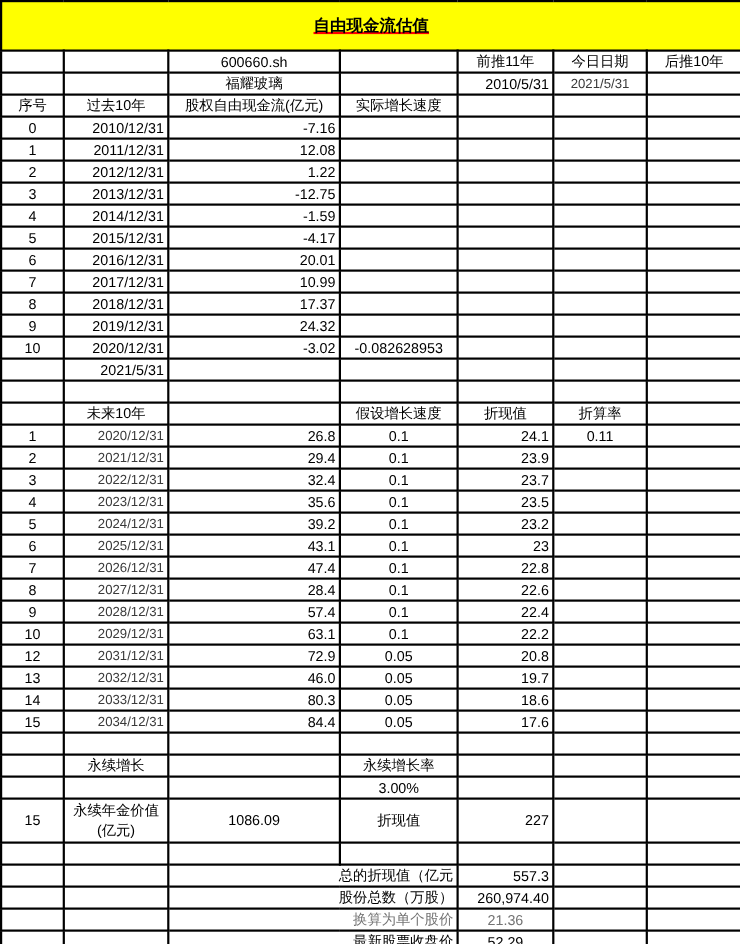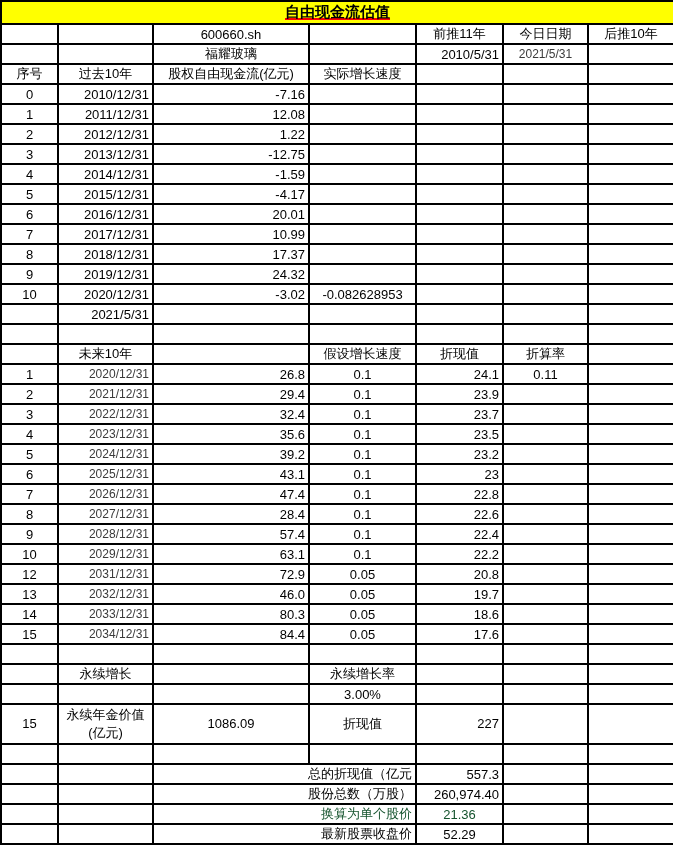--- a/index.html
+++ b/index.html
@@ -4,23 +4,23 @@
 <style>
   html,body{margin:0;padding:0;background:#fff;}
   body{width:673px;font-family:"Liberation Sans","DejaVu Sans",sans-serif;}
   table{border-collapse:collapse;table-layout:fixed;width:673px;}
   td{border:2px solid #000;height:20px;padding:0 3px;font-size:13px;
      overflow:hidden;white-space:nowrap;color:#000;box-sizing:border-box;}
   tr{height:20px;}
   tr.tall{height:40px;}
   tr.tall td{white-space:pre-line;line-height:18px;font-size:13px;}
   .c{text-align:center}.r{text-align:right}
-  .red{color:#14532d;}
+  .red{color:#737373;}
   .lite{color:#3a3a3a;font-size:12px;}
-  .title-row td{background:#ffff00;text-align:center;font-weight:bold;font-size:15px;padding:1px 0;}
+  .title-row td{background:#ffff00;text-align:center;font-weight:bold;font-size:15px;padding:12px 0;}
   .title-row span{text-decoration:underline;text-decoration-color:#ff0000;text-decoration-thickness:2px;}
 </style>
 </head>
 <body>
 
 <table>
   <colgroup>
     <col style="width:57px">
       <col style="width:95px">
       <col style="width:156px">

